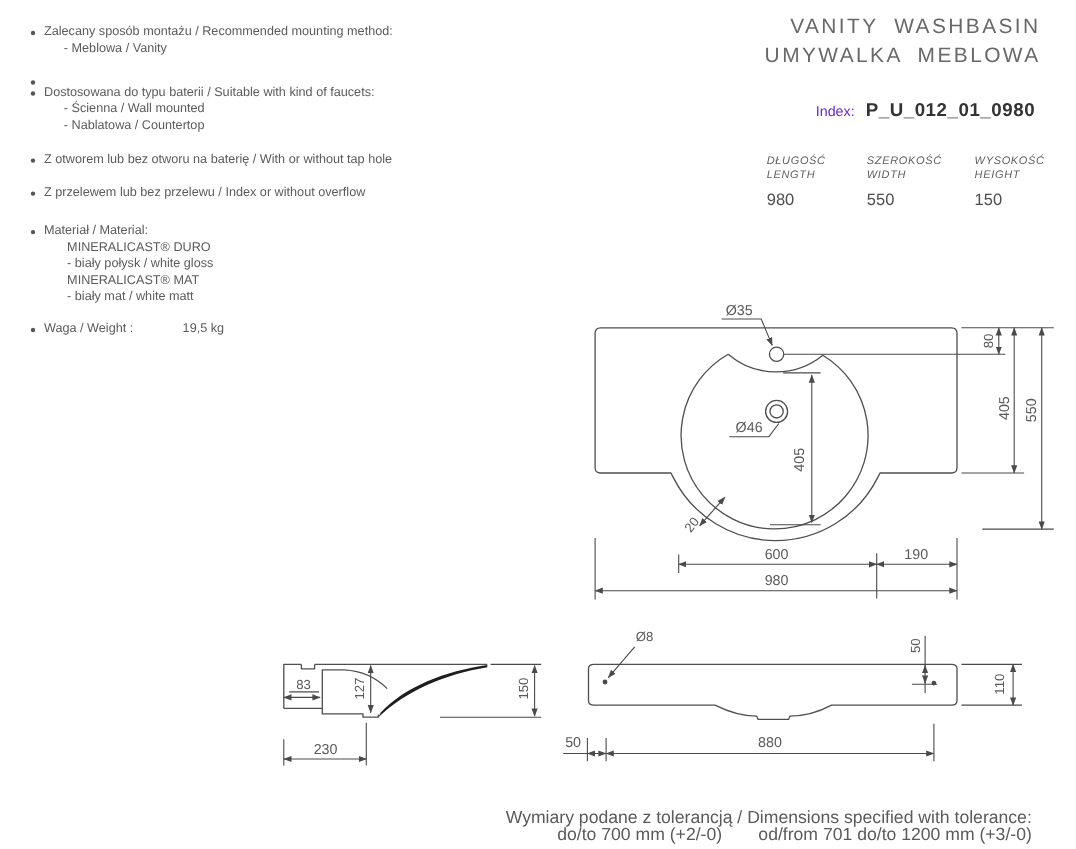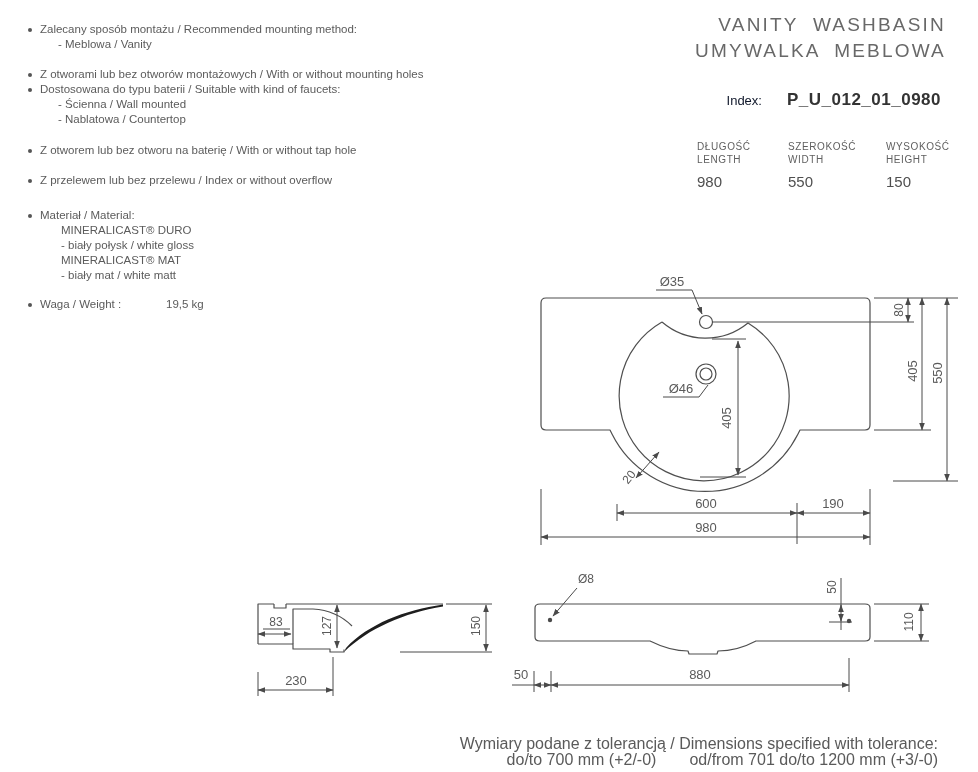--- a/index.html
+++ b/index.html
@@ -10,27 +10,27 @@
            font-size:11.5px;line-height:15px;color:#5b5b5b;}
   .bullets li{display:flex;gap:8px;}
   .bullets .dot{flex:0 0 4px;width:4px;height:4px;border-radius:50%;background:#555;margin-top:6px;}
   .bullets .sub{margin-left:18px;}
   .bullets .sub2{margin-left:21px;}
   .wlabel{display:inline-block;width:126px;}
   
   .title-block{position:absolute;right:32px;top:12px;text-align:right;
                font-size:19px;line-height:26px;letter-spacing:2.2px;word-spacing:7px;color:#686868;}
   .index-row{position:absolute;right:37px;top:90px;text-align:right;white-space:nowrap;}
-  .index-label{font-size:13px;color:#0f172a;margin-right:25px;}
+  .index-label{font-size:13px;color:#6d28d9;margin-right:10px;}
   .index-value{font-size:17px;font-weight:bold;color:#333;letter-spacing:0.5px;}
   
   .dims{position:absolute;left:697px;top:141px;display:flex;}
   .dcol{text-align:left;}
   .dcol.c1{width:91px;} .dcol.c2{width:98px;}
-  .dh{font-size:10px;line-height:12.5px;letter-spacing:0.6px;color:#5f5f5f;}
+  .dh{font-size:10px;line-height:12.5px;letter-spacing:0.6px;color:#5f5f5f;font-style:italic;}
   .dv{font-size:15px;color:#4f4f4f;margin-top:7px;}
   
   .dwg{position:absolute;}
   .ln path,.ln circle{fill:none;stroke:#4f4f4f;stroke-width:1.2;stroke-linejoin:round;}
   .dim line,.dim path{fill:none;stroke:#4a4a4a;stroke-width:1;}
   .txt text{fill:#5a5a5a;font-size:13px;font-family:"Liberation Sans",sans-serif;}
   .txt text.sm{font-size:12px;}
   .fillhole{fill:#4a4a4a;stroke:none;}
   .crescent{fill:#1e1e1e;stroke:none;}
   
@@ -46,21 +46,20 @@
   <ul class="bullets">
     <li style="margin-top:6px">
       <span class="dot"></span>
       <div>
         <div>Zalecany sposób montażu / Recommended mounting method:</div>
         <div class="sub">- Meblowa / Vanity</div>
       </div>
     </li>
     <li style="margin-top:15px">
       <span class="dot"></span>
-      <div>Z otworami lub bez otworów montażowych / With or without mounting holes</div>
     </li>
     <li style="">
       <span class="dot"></span>
       <div>
         <div>Dostosowana do typu baterii / Suitable with kind of faucets:</div>
         <div class="sub">- Ścienna / Wall mounted</div>
         <div class="sub">- Nablatowa / Countertop</div>
       </div>
     </li>
     <li style="margin-top:16px">

